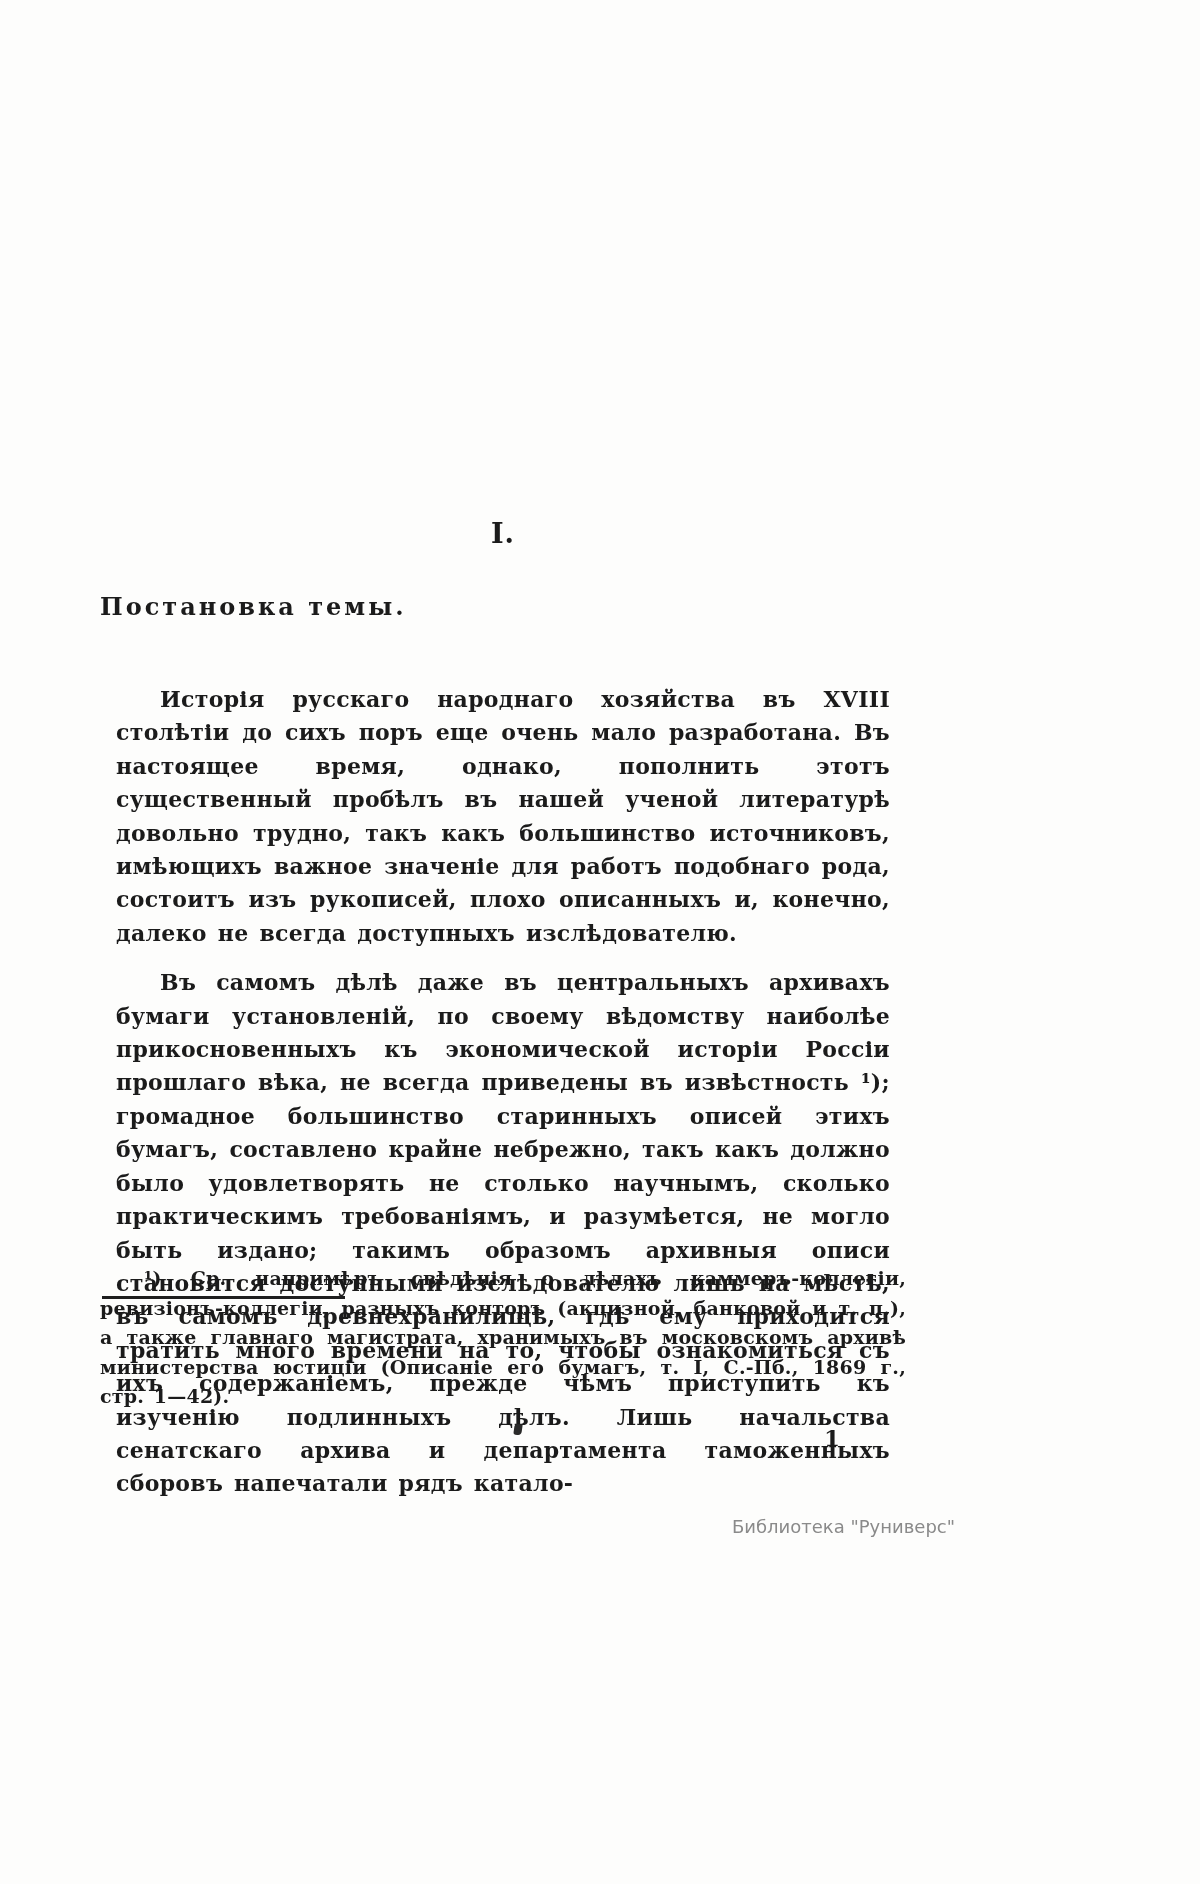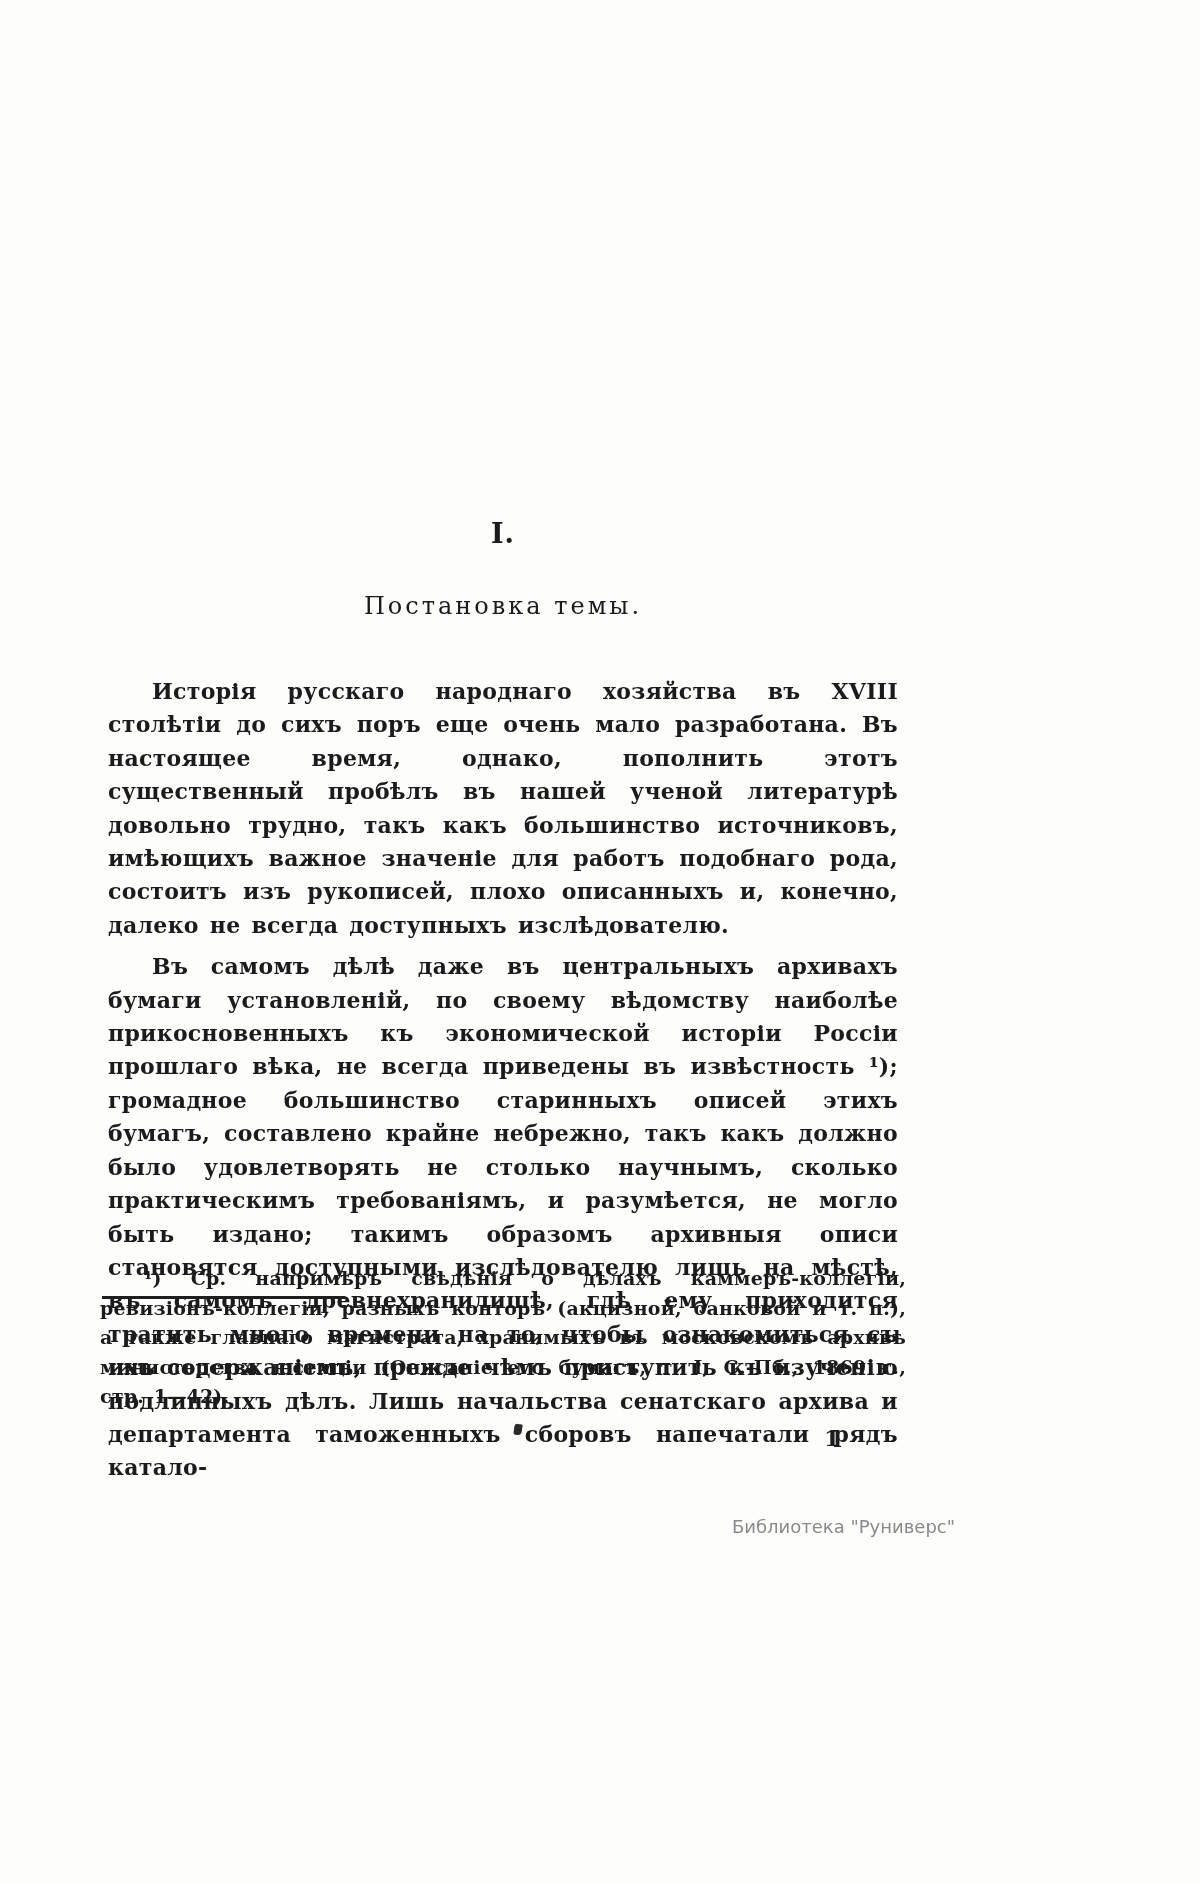--- a/index.html
+++ b/index.html
@@ -36,33 +36,32 @@
     text-align: center;
     font-size: 27px;
     font-weight: 700;
     letter-spacing: 1px;
   }
   .heading {
     position: absolute;
     top: 592px;
     left: 0;
     width: 100%;
-    text-align: center;
     font-size: 24px;
-    font-weight: 400;
+    font-weight: 700;
     letter-spacing: 3px;
   }
   .body-text {
     position: absolute;
     top: 667px;
     left: 0;
     width: 100%;
   }
   .para {
-    margin: 8px;
+    margin: 16px;
     font-size: 22px;
     line-height: 33.4px;
     font-weight: 700;
     text-align: justify;
     text-indent: 44px;
     word-spacing: 3px;
     letter-spacing: 0.3px;
   }
   .footnote-rule {
     position: absolute;

